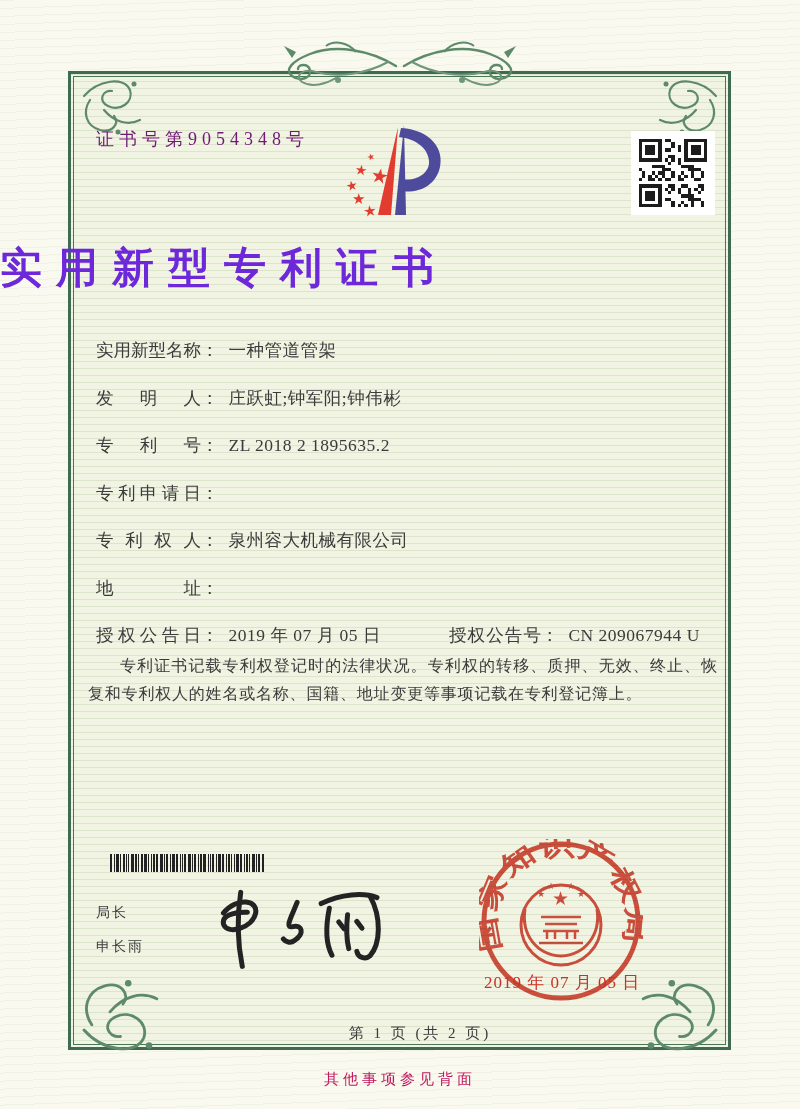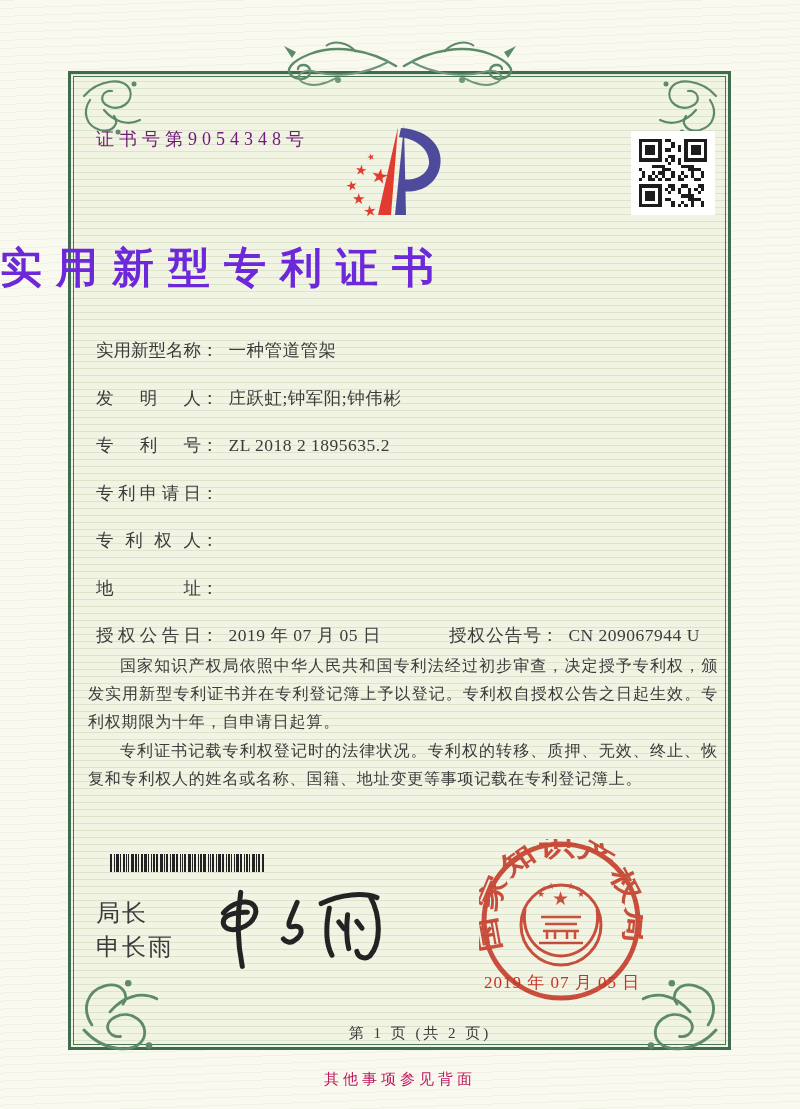--- a/index.html
+++ b/index.html
@@ -33,21 +33,21 @@
   .fields{position:absolute;left:96px;top:338px;width:620px;}
   .field-row{display:flex;align-items:baseline;font-size:17.5px;height:20px;margin-bottom:27.5px;white-space:nowrap;}
   .field-label{display:inline-block;width:105px;text-align:justify;text-align-last:justify;}
   .field-colon{margin-right:10px;}
   .field-value{letter-spacing:0.5px;}
   .pair2{margin-left:68px;display:flex;align-items:baseline;}
   .pair2 .field-label{width:92px;font-family:Liberation Mono, monospace;}
   .body-text{position:absolute;left:88px;top:652px;width:630px;font-size:16px;line-height:28px;letter-spacing:0.8px;text-align:justify;}
   .body-text p{margin:0 0 1px 0;text-indent:2em;}
   .barcode{position:absolute;left:110px;top:854px;width:192px;height:18px;}
-  .officer{position:absolute;left:96px;top:896px;font-size:24px;line-height:34px;letter-spacing:2px;}
+  .officer{position:absolute;left:96px;top:896px;font-size:14px;line-height:34px;letter-spacing:2px;}
   .signature{position:absolute;left:210px;top:878px;width:200px;height:100px;transform:rotate(-2deg);}
   .seal{position:absolute;left:479px;top:839px;width:164px;height:164px;opacity:0.88;mix-blend-mode:multiply;}
   .seal-date{position:absolute;left:484px;top:971px;width:170px;font-size:17px;letter-spacing:1px;color:#ca3125;white-space:nowrap;}
   .page-number{position:absolute;left:0;top:1024px;width:800px;text-align:center;font-size:15px;letter-spacing:3px;padding-left:20px;}
   .back-note{position:absolute;left:0;top:1070px;width:800px;text-align:center;font-size:15px;letter-spacing:4px;color:#be185d;}
   .ornaments{position:absolute;left:0;top:0;width:800px;height:1109px;pointer-events:none;}
 </style>
 </head>
 <body>
 
@@ -314,39 +314,39 @@
       <span class="field-colon">：</span>
     <span class="field-value">ZL 2018 2 1895635.2</span>
   </div>
   <div class="field-row">
     <span class="field-label">专利申请日</span>
       <span class="field-colon">：</span>
   </div>
   <div class="field-row">
     <span class="field-label">专利权人</span>
       <span class="field-colon">：</span>
+    <span class="field-value">泉州容大机械有限公司</span>
   </div>
   <div class="field-row">
     <span class="field-label">地址</span>
       <span class="field-colon">：</span>
   </div>
   <div class="field-row">
     <span class="field-label">授权公告日</span>
       <span class="field-colon">：</span>
     <span class="field-value">2019 年 07 月 05 日</span>
     <span class="pair2">
       <span class="field-label">授权公告号</span>
         <span class="field-colon">：</span>
       <span class="field-value">CN 209067944 U</span>
     </span>
   </div>
 </div>
 
 <div class="body-text">
-  <p>国家知识产权局依照中华人民共和国专利法经过初步审查，决定授予专利权，颁发实用新型专利证书并在专利登记簿上予以登记。专利权自授权公告之日起生效。专利权期限为十年，自申请日起算。</p>
   <p>专利证书记载专利权登记时的法律状况。专利权的转移、质押、无效、终止、恢复和专利权人的姓名或名称、国籍、地址变更等事项记载在专利登记簿上。</p>
 </div>
 
 <svg class="barcode" id="barcode" viewBox="0 0 192 18" preserveAspectRatio="none">
     <g fill="#222">
       <rect x="0" y="0" width="2" height="18"></rect>
       <rect x="4" y="0" width="1" height="18"></rect>
       <rect x="6" y="0" width="3" height="18"></rect>
       <rect x="10" y="0" width="1" height="18"></rect>
       <rect x="13" y="0" width="2" height="18"></rect>

